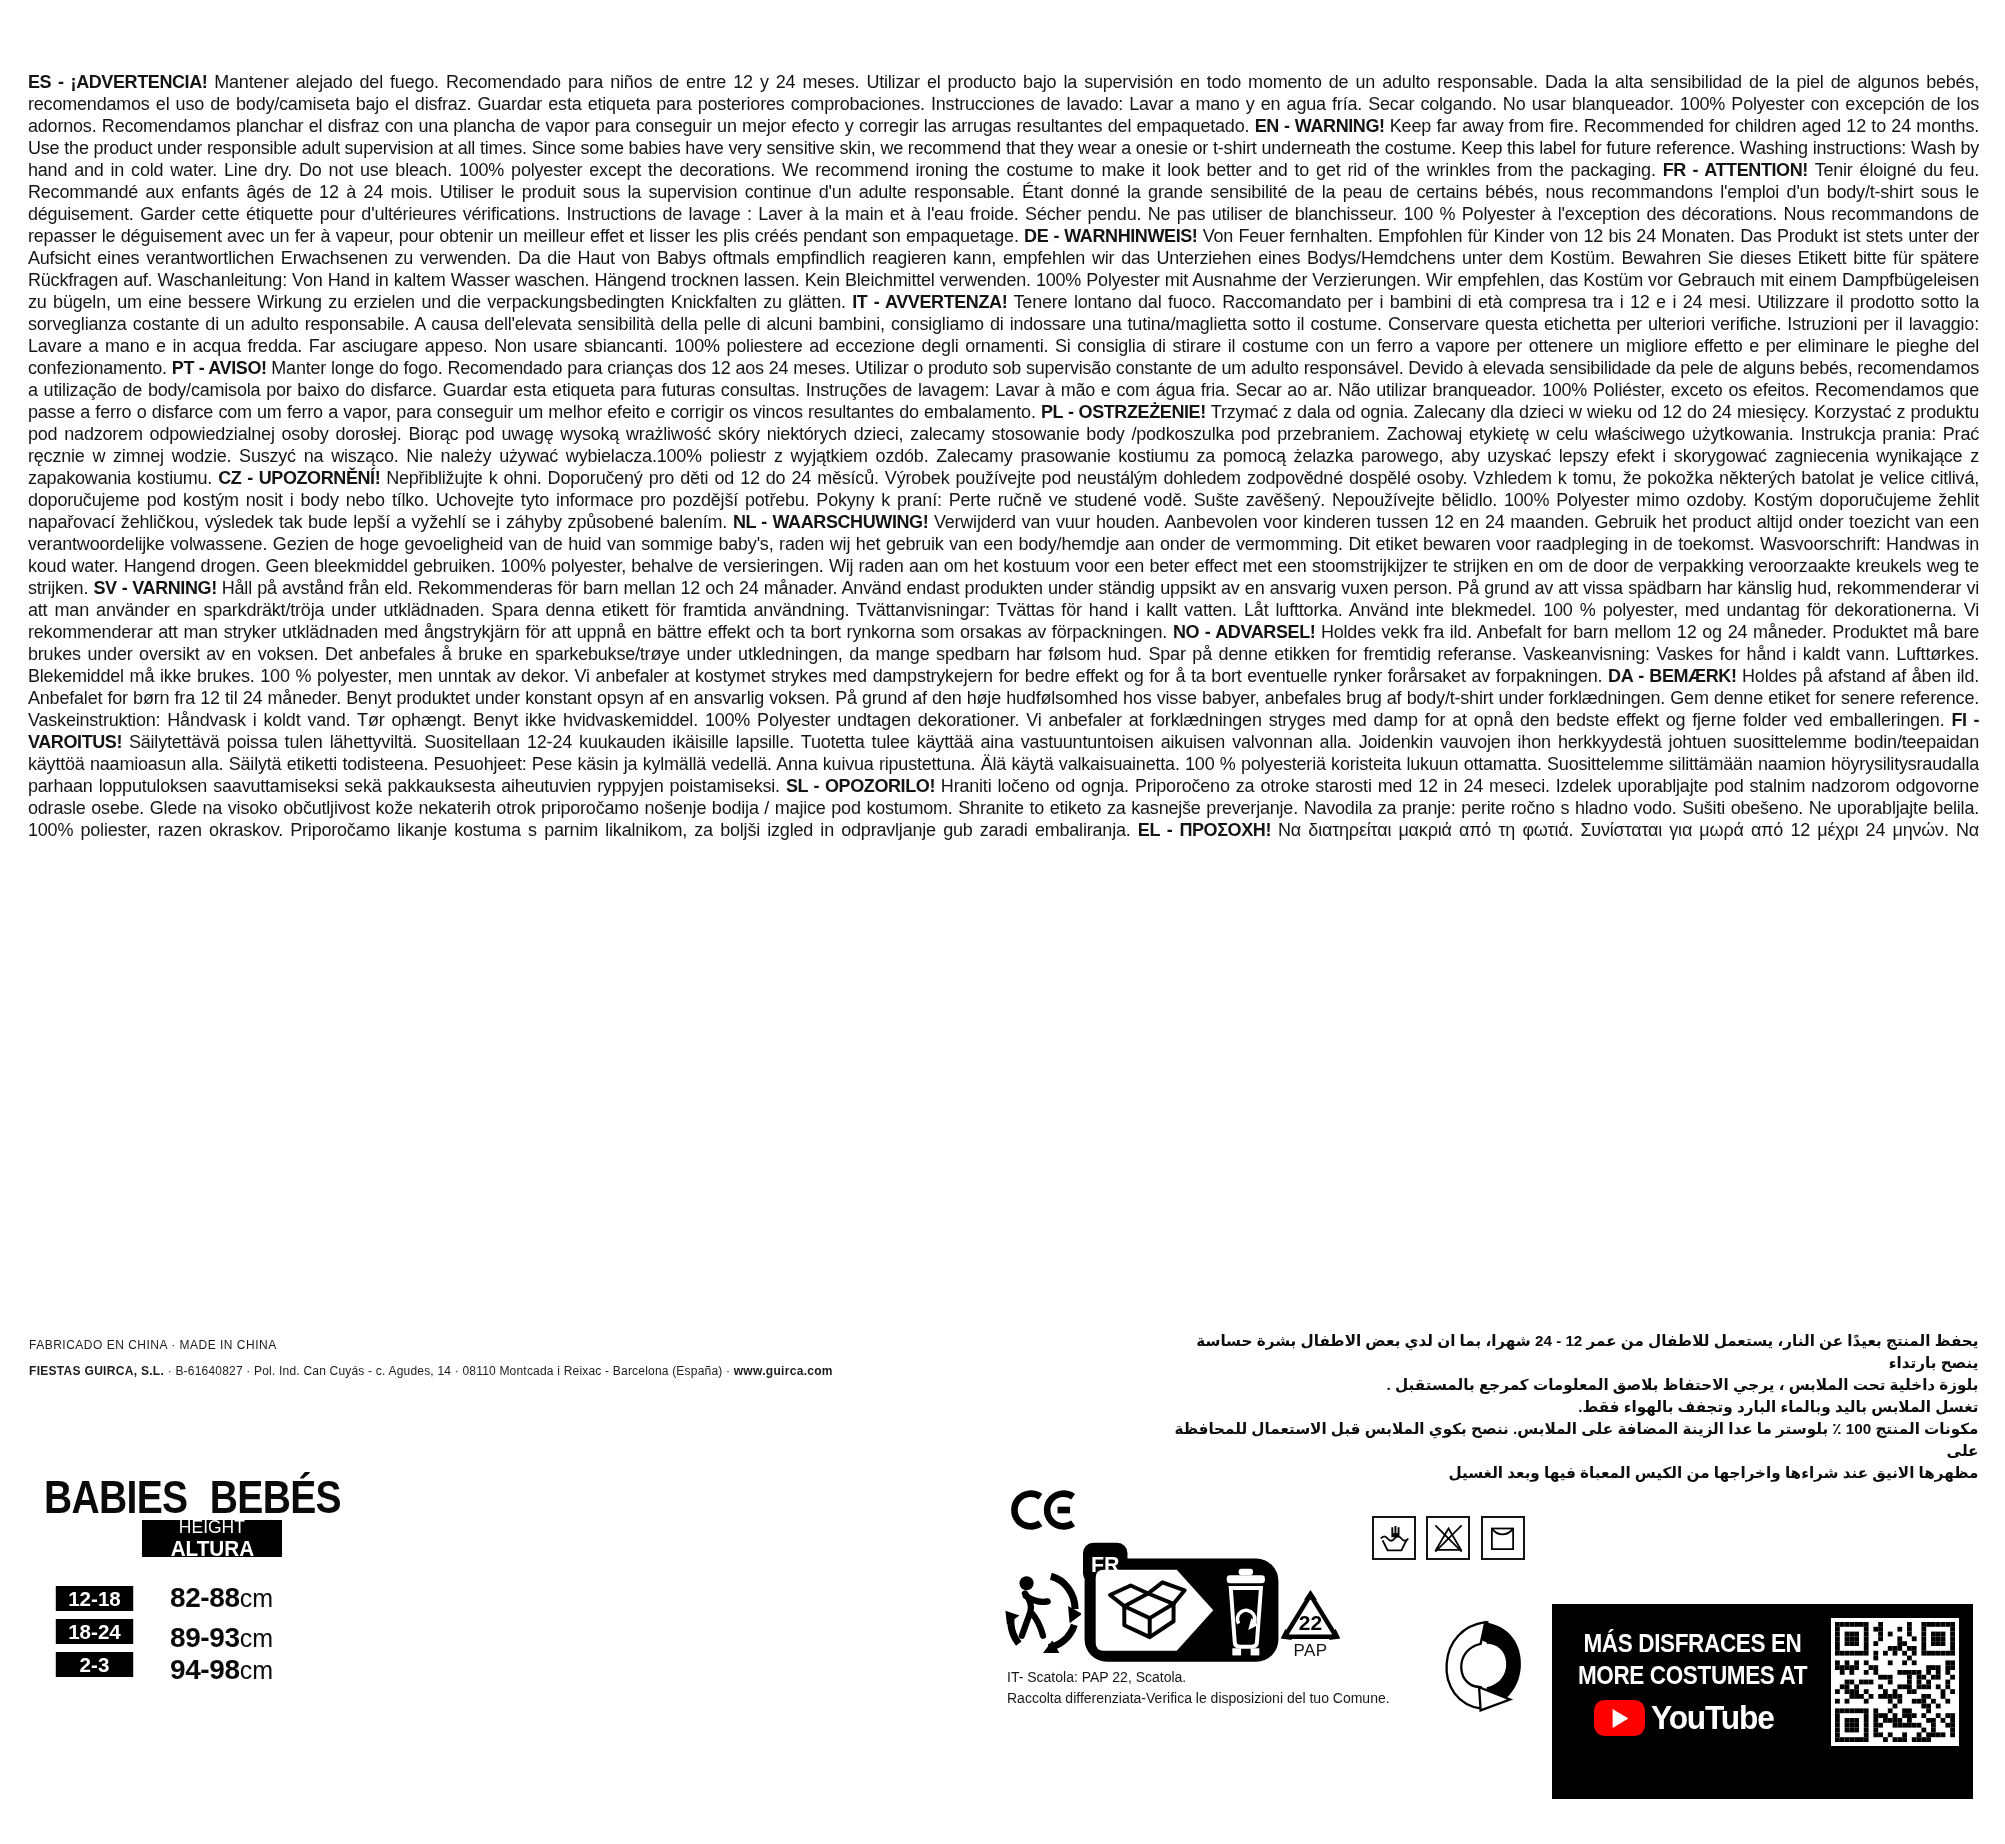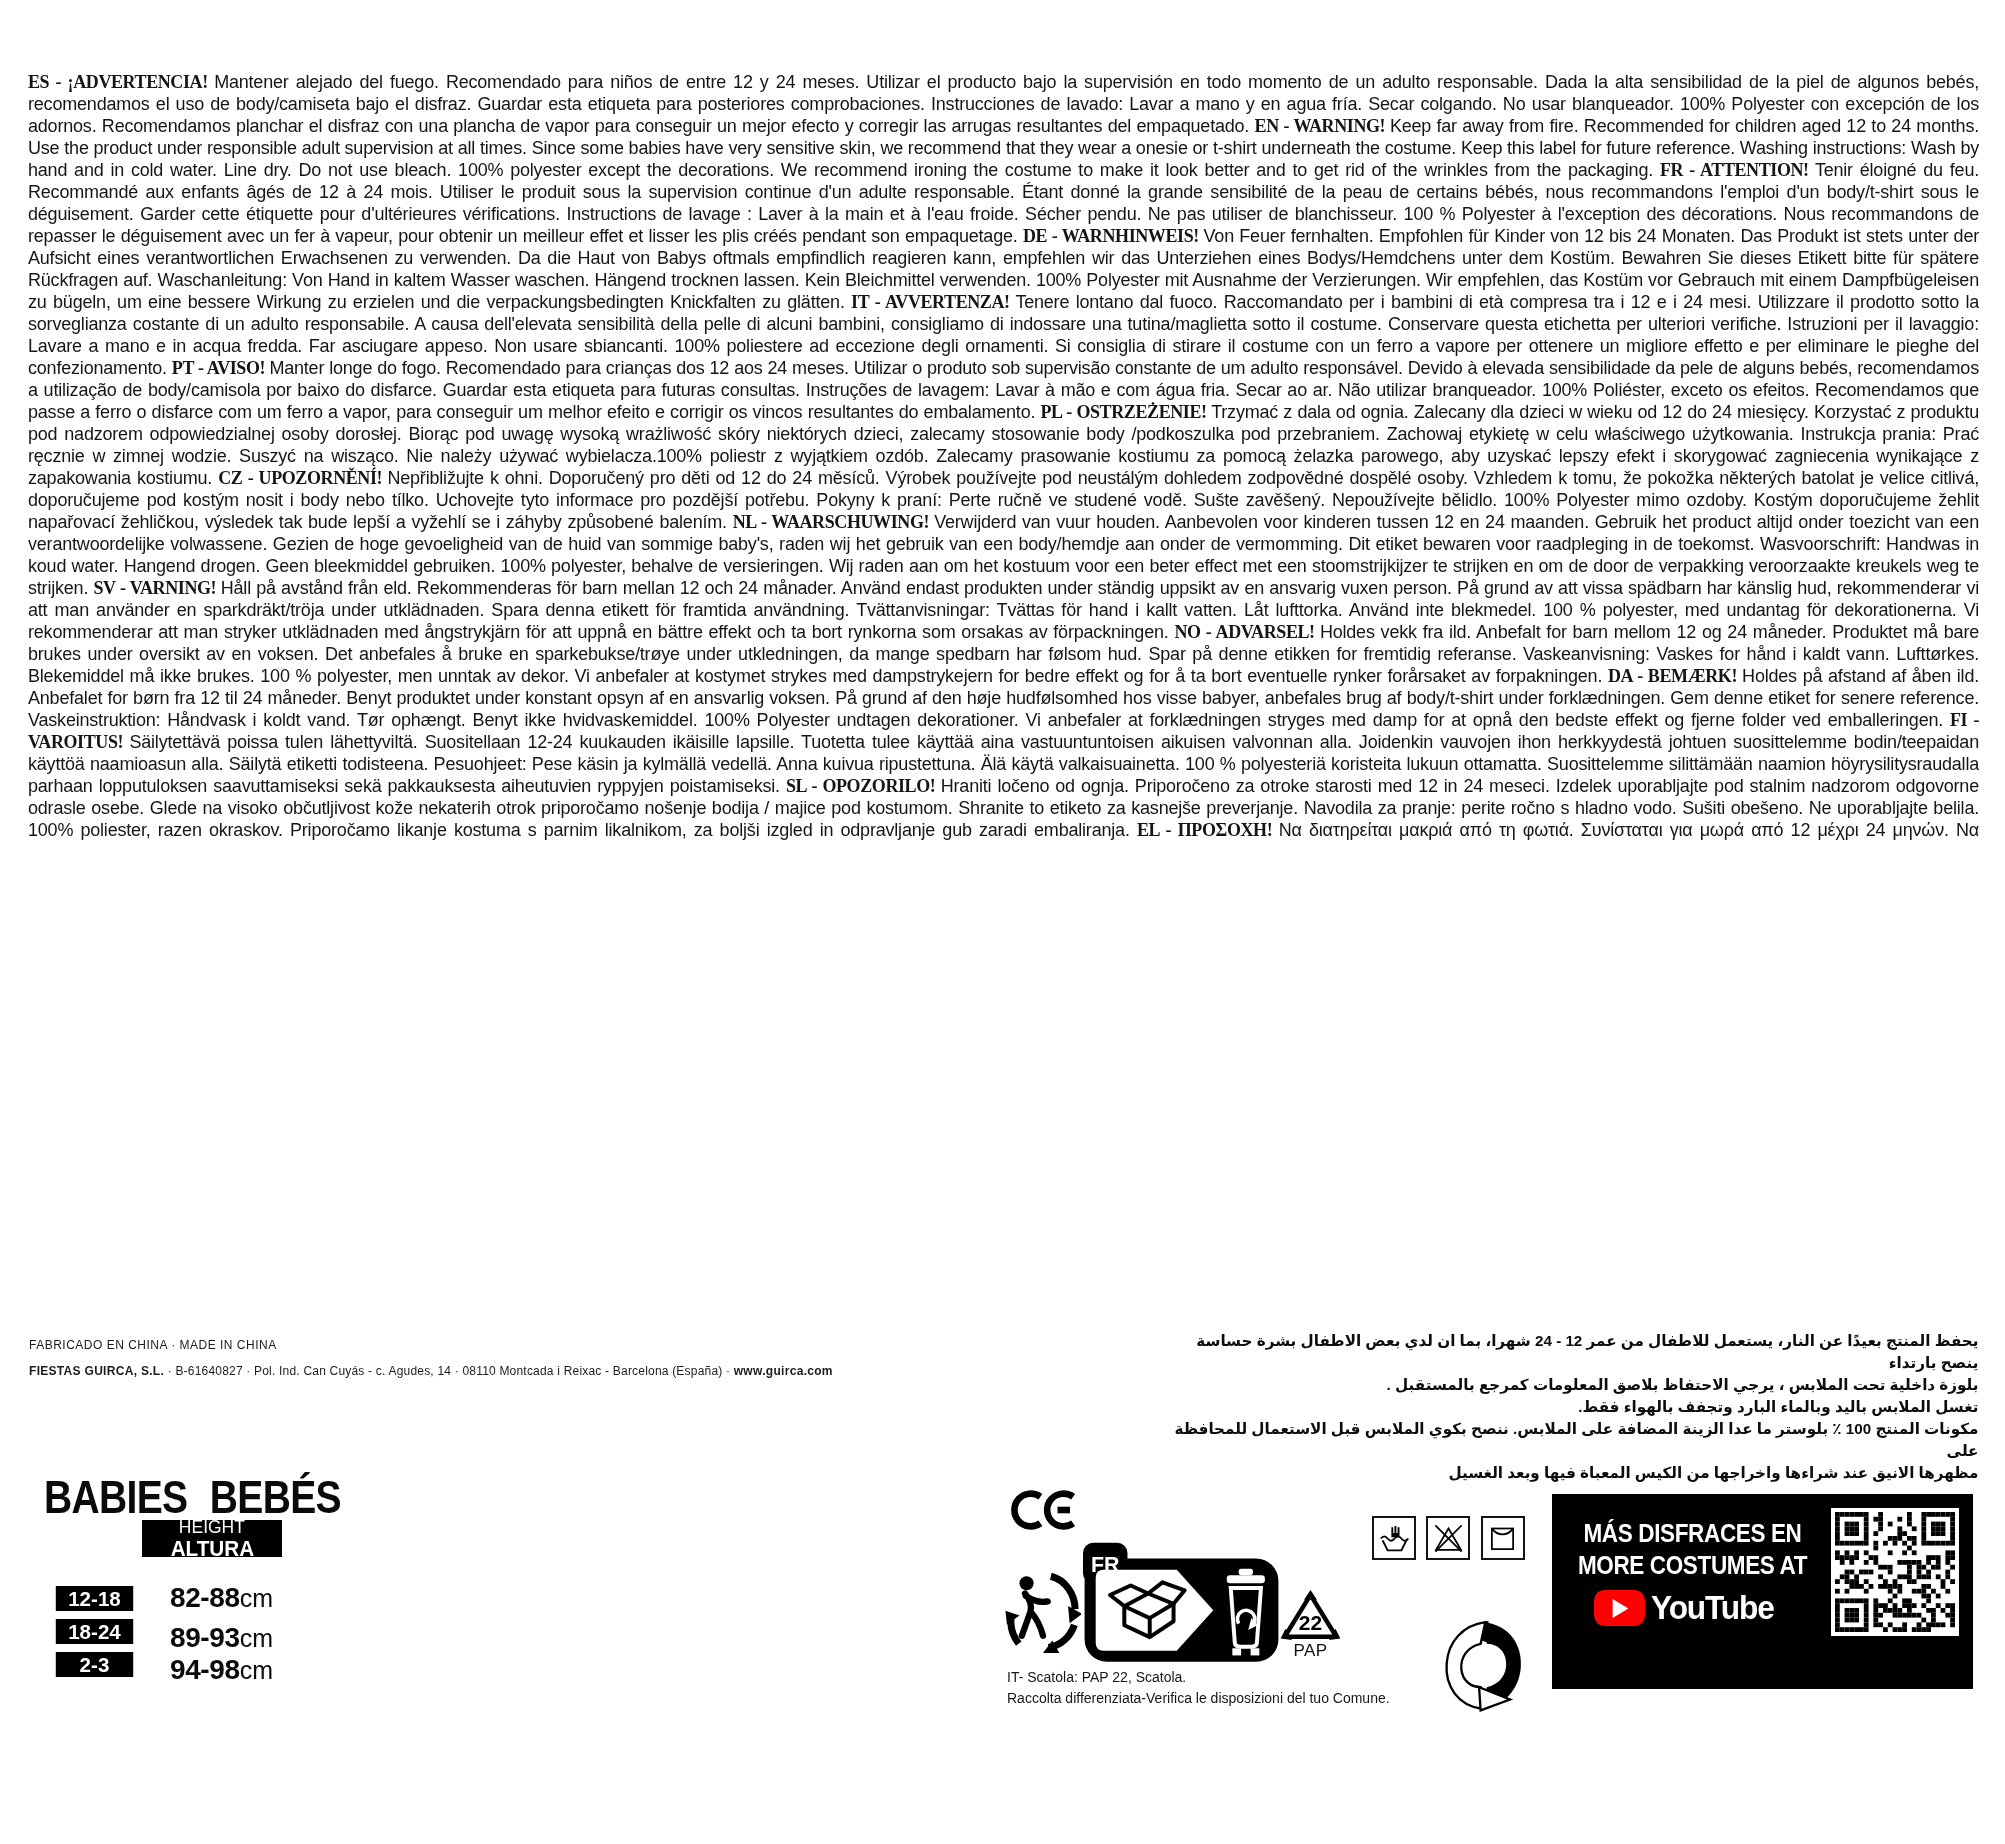--- a/index.html
+++ b/index.html
@@ -3,21 +3,21 @@
 <meta charset="utf-8">
 <style>
   html,body{margin:0;padding:0;background:#fff;}
   .page{position:relative;width:2005px;height:1845px;background:#fff;overflow:hidden;
         font-family:"Liberation Sans","DejaVu Sans",sans-serif;color:#111;}
   .abs{position:absolute;}
 
   
   .warnings{left:28px;top:71px;width:1951px;height:770px;font-size:18px;line-height:22px;
             letter-spacing:-0.2px;text-align:justify;color:#151515;overflow:hidden;}
-  .warnings b{letter-spacing:-0.4px;font-family:Liberation Serif, serif;}
+  .warnings b{letter-spacing:-0.4px;}
 
   
   .made-in{left:29px;top:1338px;font-size:12px;letter-spacing:0.5px;color:#1c1c1c;}
   .mfr{left:29px;top:1364px;font-size:12px;letter-spacing:0.2px;color:#1c1c1c;}
   .mfr b{letter-spacing:0.3px;}
 
   
   .arabic{right:26.5px;top:1330px;width:818px;direction:rtl;text-align:right;
           font-size:15.2px;font-weight:bold;line-height:22px;color:#0d0d0d;}
 
@@ -41,21 +41,21 @@
   .triman{left:1005px;top:1570px;}
   .frblock{left:1083px;top:1542px;}
   .pap{left:1279px;top:1590px;width:63px;text-align:center;}
   .itnote{left:1007px;top:1667px;font-size:14px;line-height:21px;color:#161616;}
   .laundry{left:1372px;top:1516px;display:flex;gap:10.4px;}
   .lsq{width:44px;height:44px;border:2.4px solid #141414;box-sizing:border-box;background:#fff;
        display:flex;align-items:center;justify-content:center;}
   .greendot{left:1442px;top:1619px;}
 
   
-  .promo{left:1552px;top:1494px;width:421px;height:195px;background:#000;}
+  .promo{left:1552px;top:1604px;width:421px;height:195px;background:#000;}
   .promo-text{position:absolute;left:8px;top:22.5px;width:265px;text-align:center;color:#fff;
               font-weight:bold;font-size:25px;line-height:32px;transform:scaleX(.9);
               transform-origin:center top;letter-spacing:-0.4px;}
   .ytrow{position:absolute;left:42px;top:95px;display:flex;align-items:center;gap:6px;}
   .ytplay{width:51px;height:36px;border-radius:10.4px;display:flex;align-items:center;justify-content:center;}
   .ytplay svg{display:block;}
   .ytword{color:#fff;font-size:33px;font-weight:bold;letter-spacing:-1.2px;transform:scaleX(.96);transform-origin:left center;}
   .qrpanel{position:absolute;right:14.4px;top:14.4px;width:128px;height:128px;background:#fff;
            display:flex;align-items:center;justify-content:center;}
 </style>

